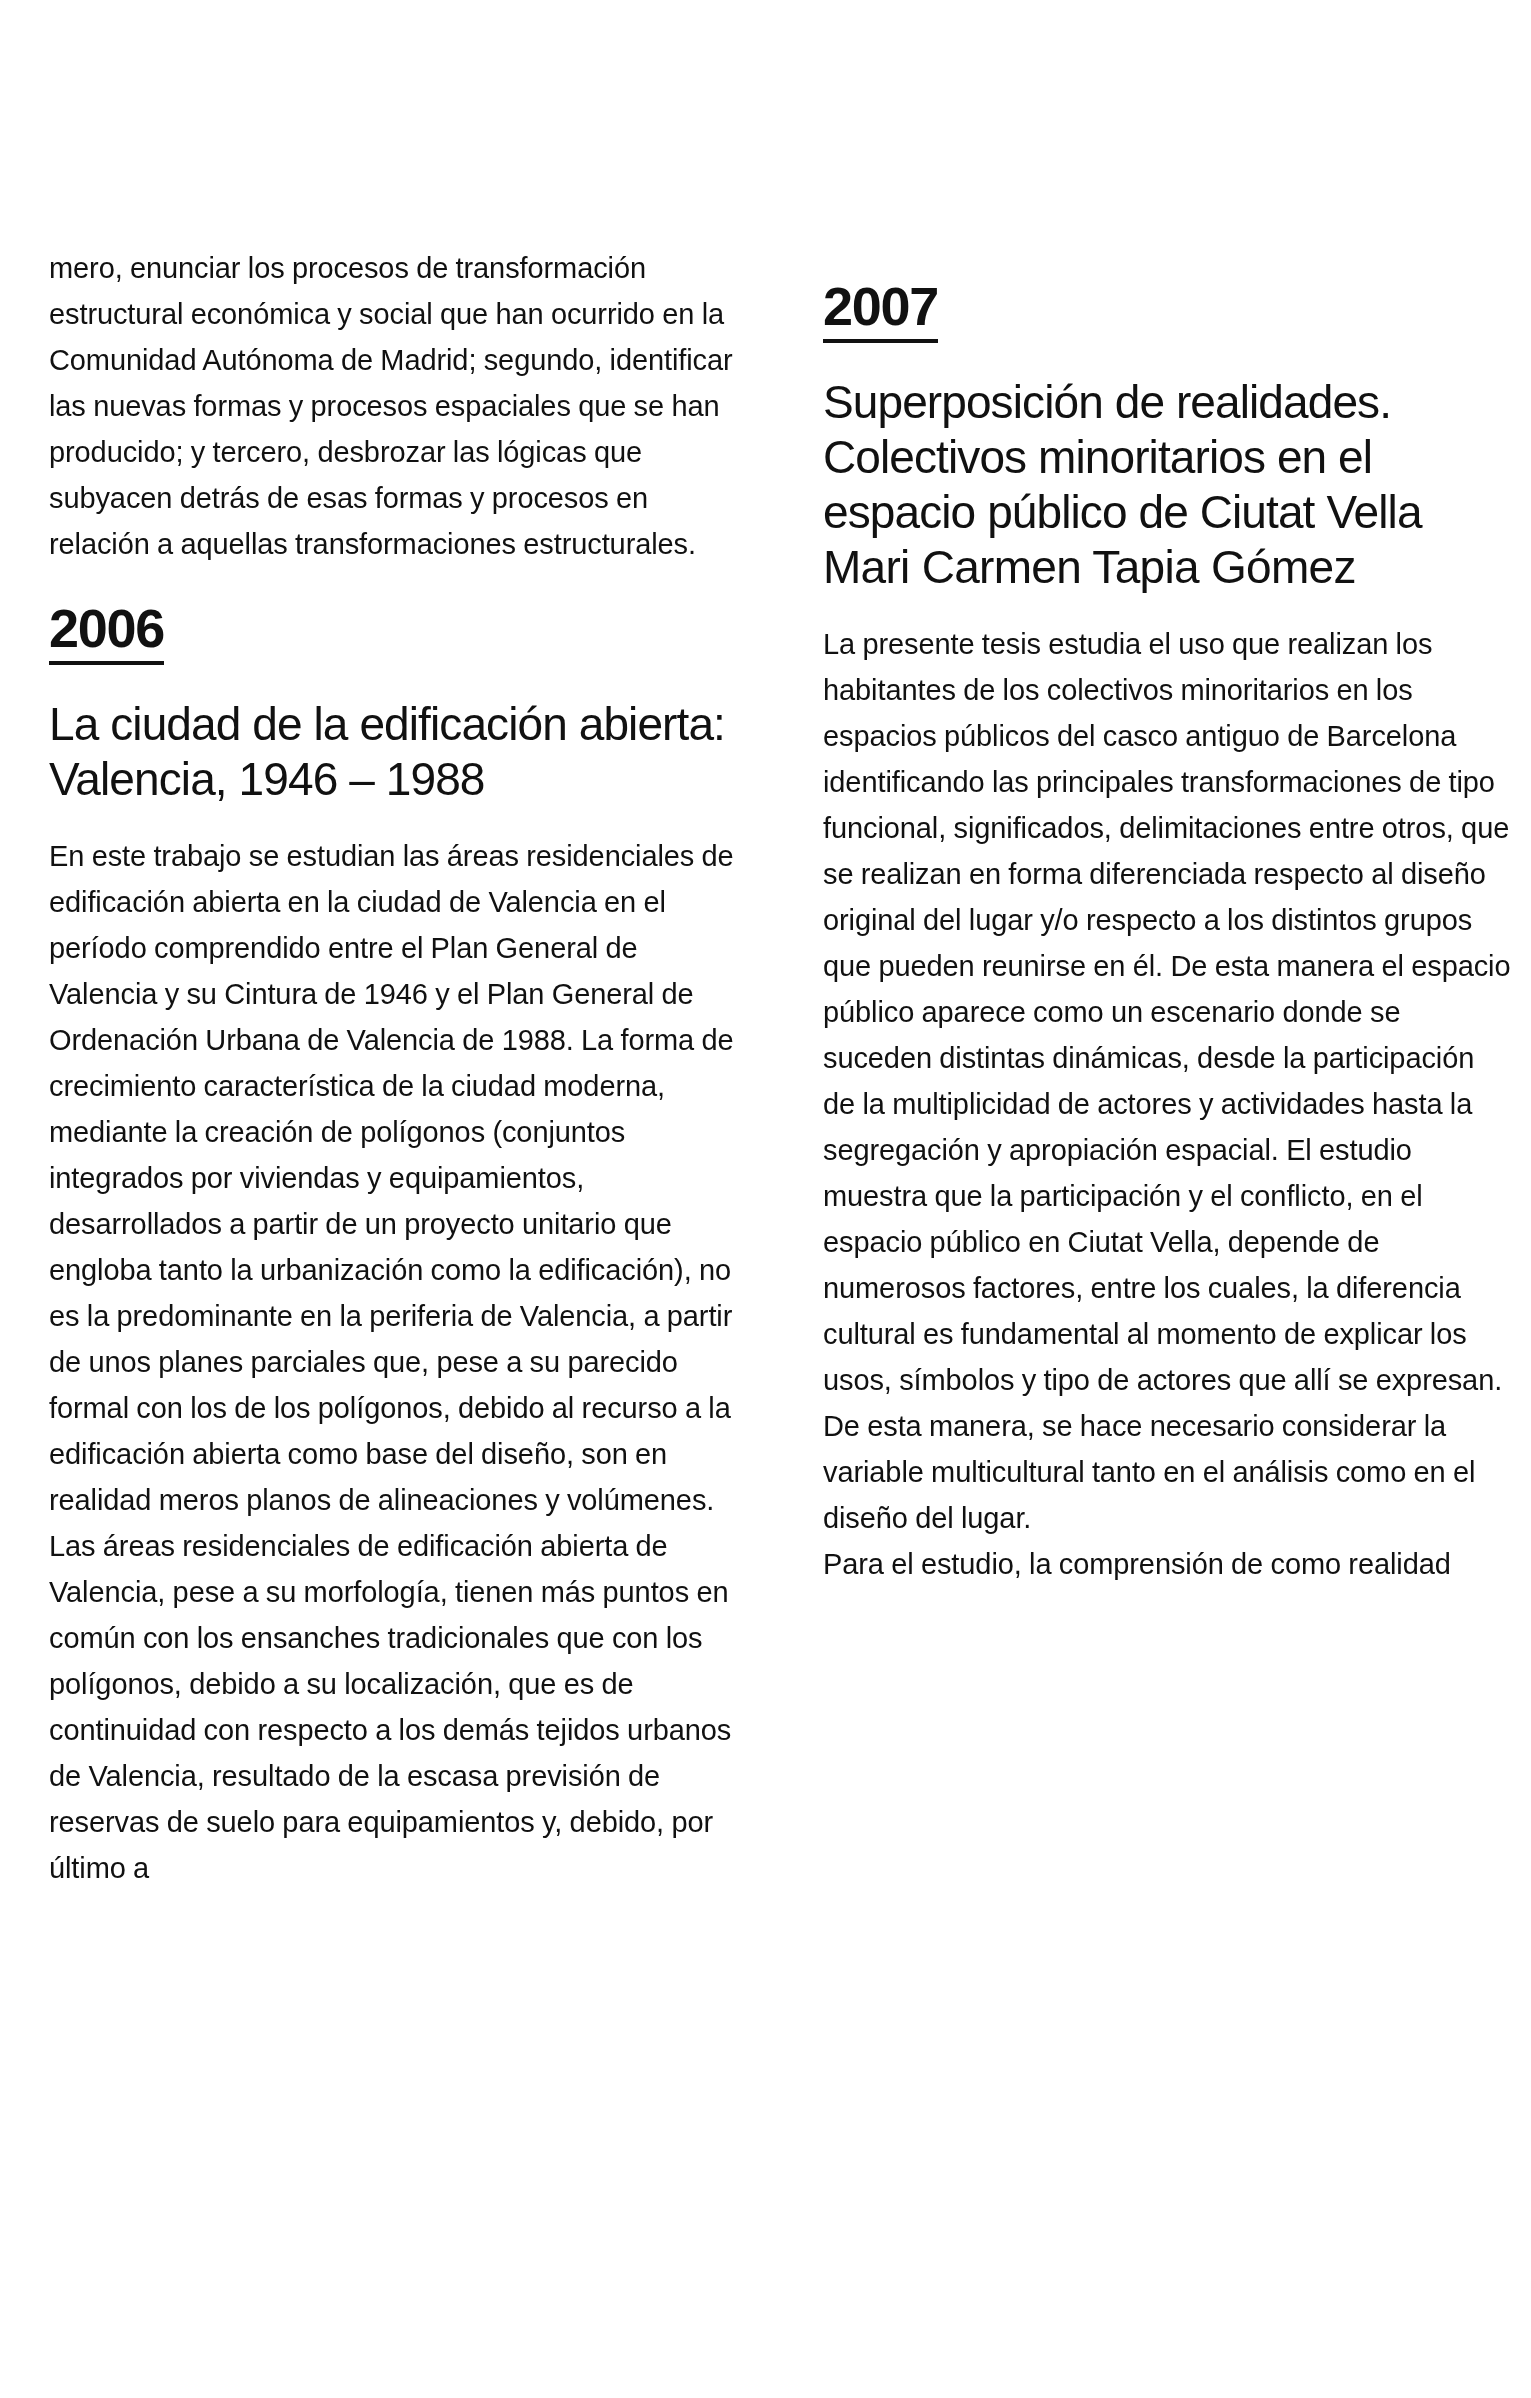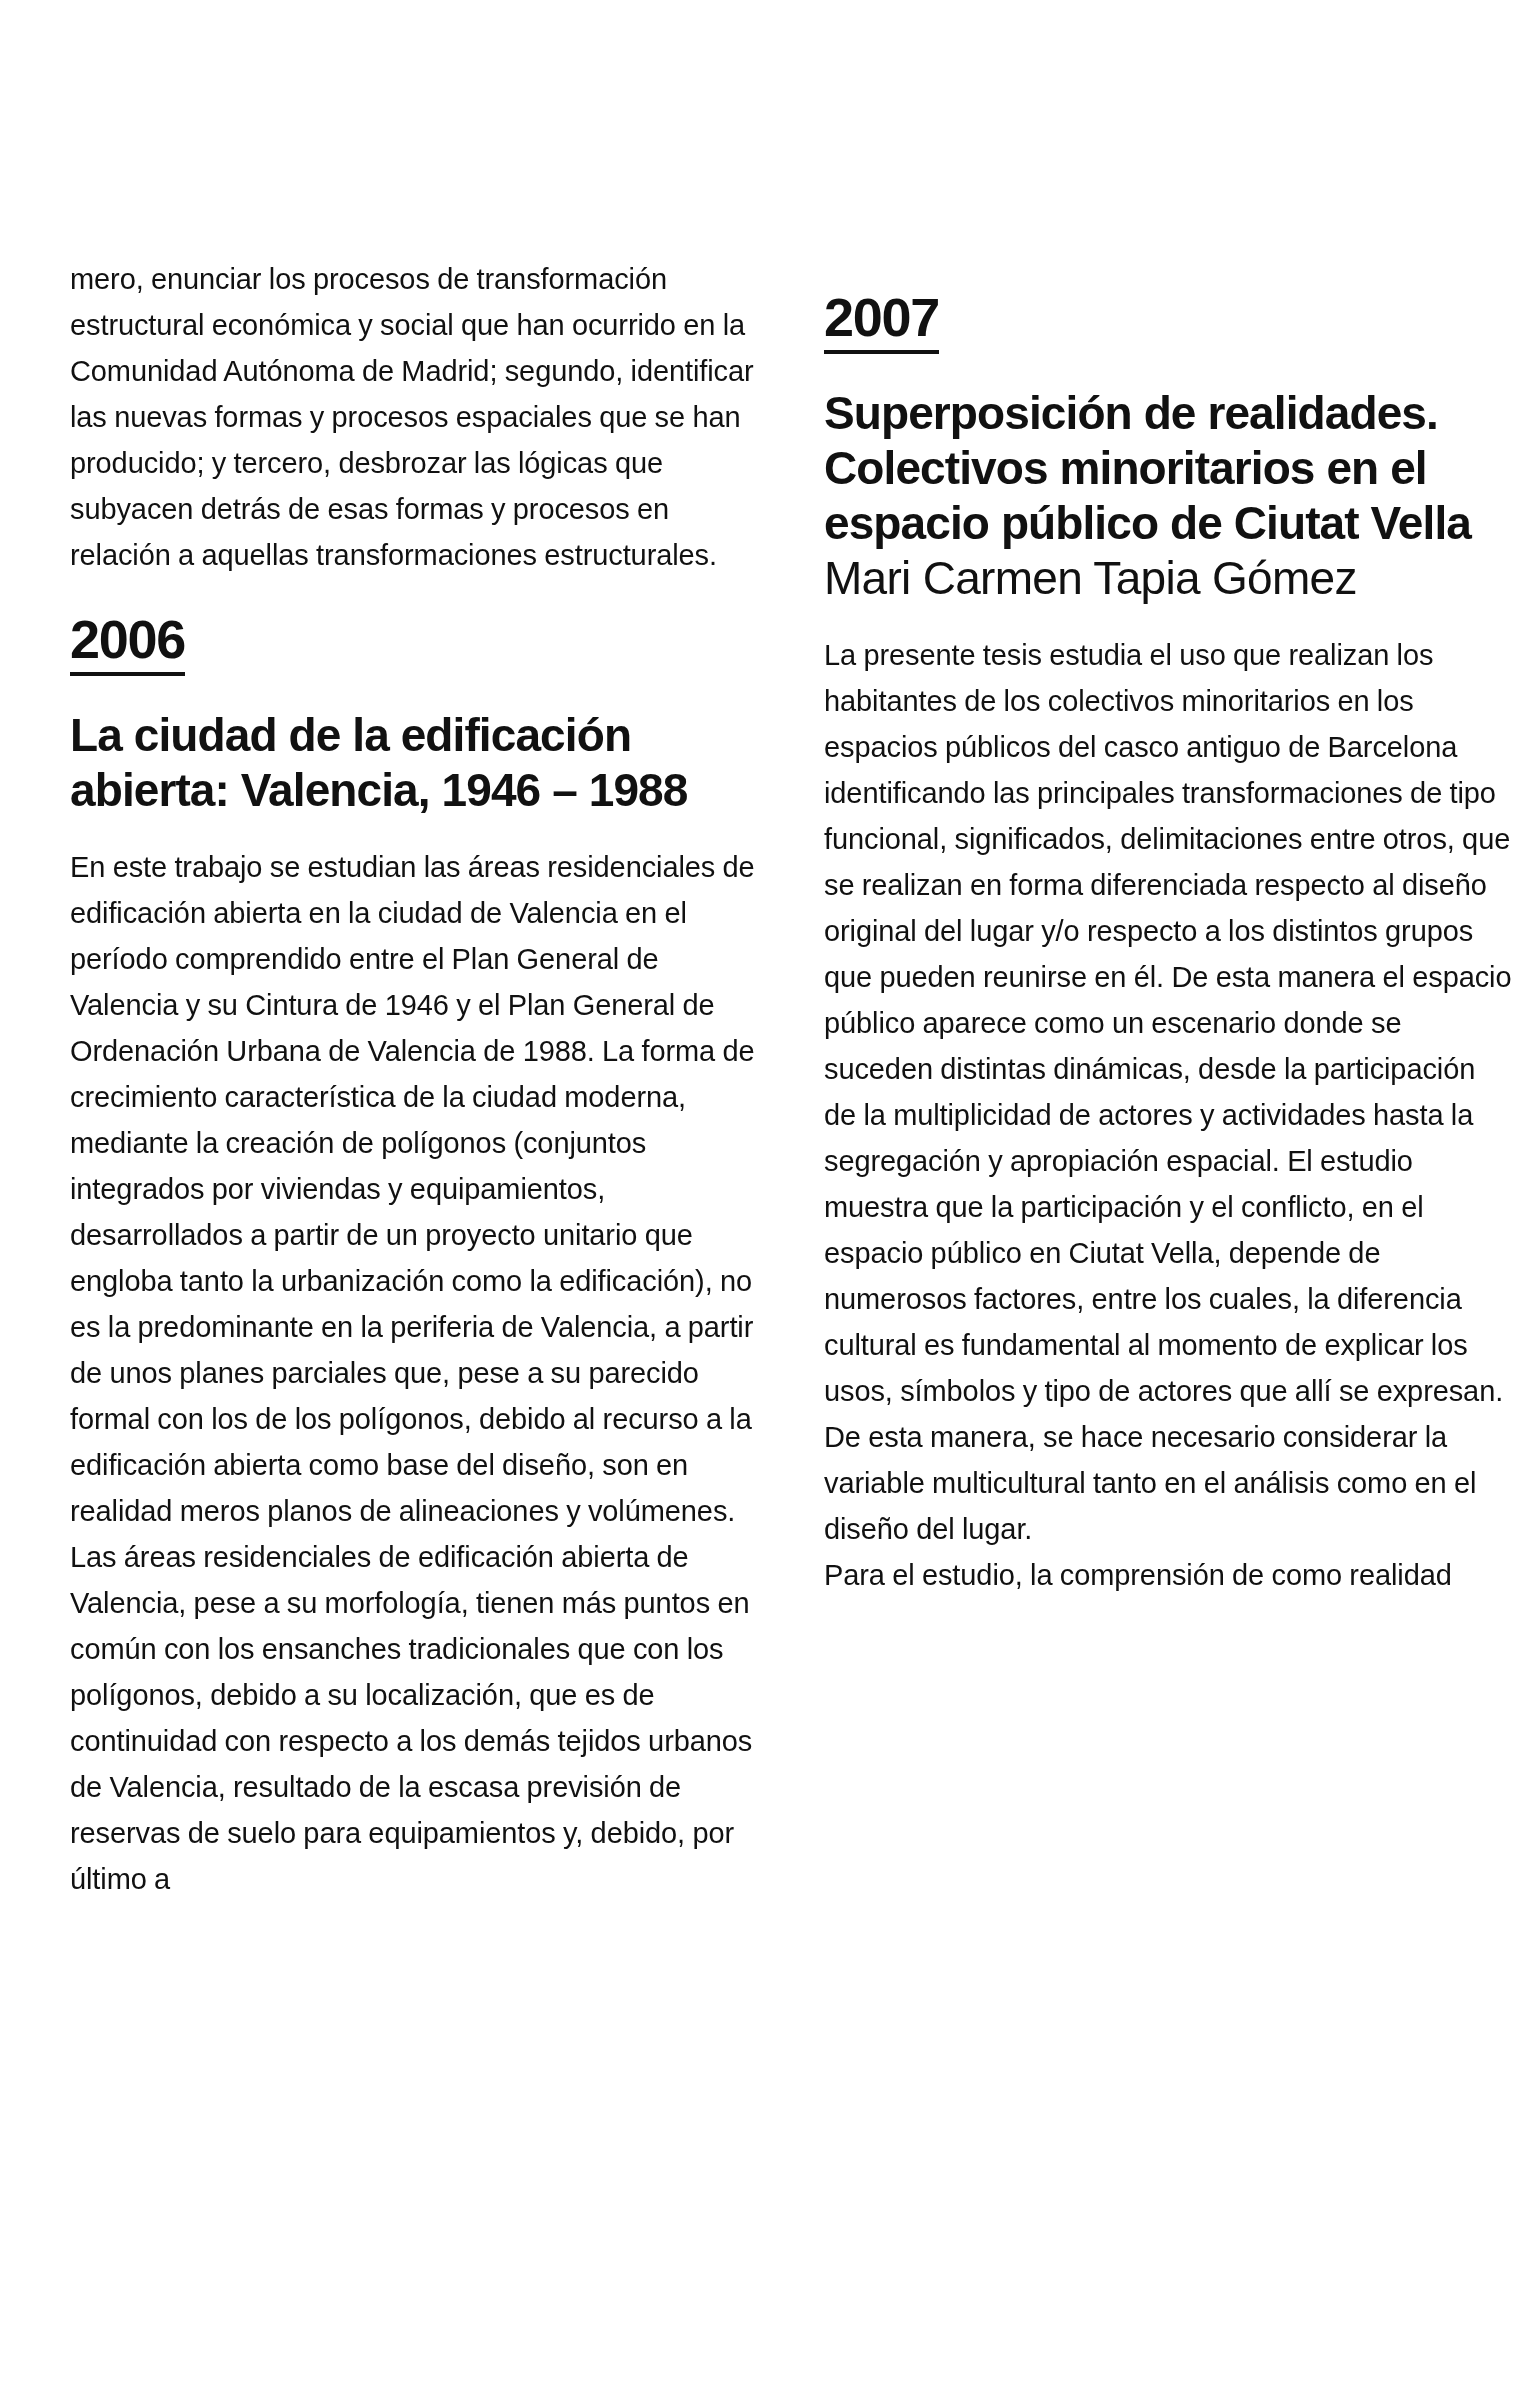--- a/index.html
+++ b/index.html
@@ -13,25 +13,24 @@
     height: 2399px;
     background: #ffffff;
     overflow: hidden;
     font-family: "Liberation Sans", sans-serif;
     color: #111111;
     box-sizing: border-box;
   }
   .columns {
     position: absolute;
     left: 49px;
-    top: 256px;
+    top: 245px;
     width: 1443px;
     display: flex;
-    gap: 64px;
-    margin-left: 21px;
+    gap: 84px;
   }
   .column {
     width: 690px;
     flex: 0 0 690px;
   }
 
   
   .para {
     font-size: 29px;
     line-height: 46px;
@@ -64,21 +63,21 @@
     height: 4.7px;
     background: #111111;
     width: 100%;
     display: block;
   }
 
   
   .entry-title {
     font-size: 46px;
     line-height: 55px;
-    font-weight: bold;
+    font-weight: normal;
     letter-spacing: -0.9px;
     margin: 32px 0 0 0;
   }
   
   .entry-author {
     font-size: 46px;
     line-height: 55px;
     font-weight: normal;
     letter-spacing: -0.7px;
     margin: 0;

